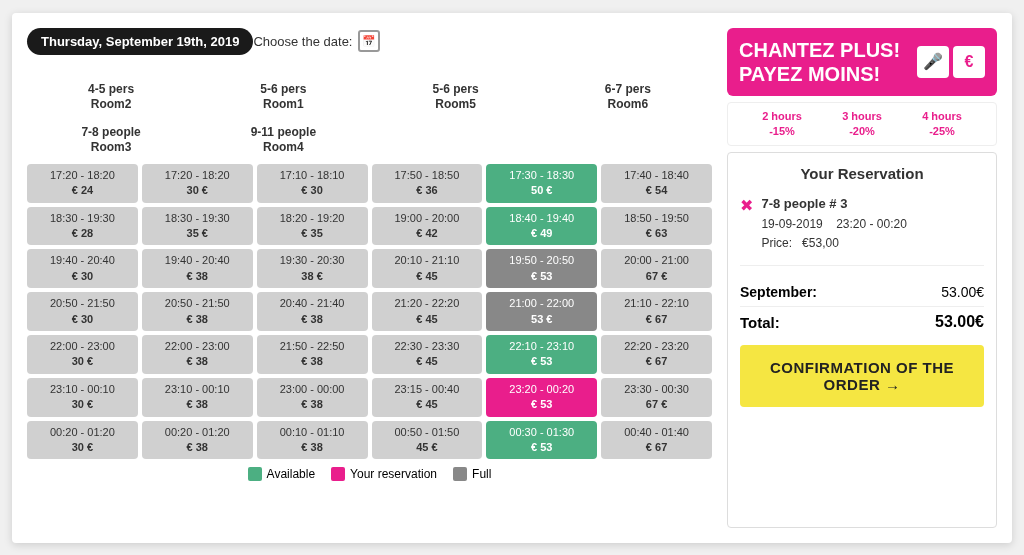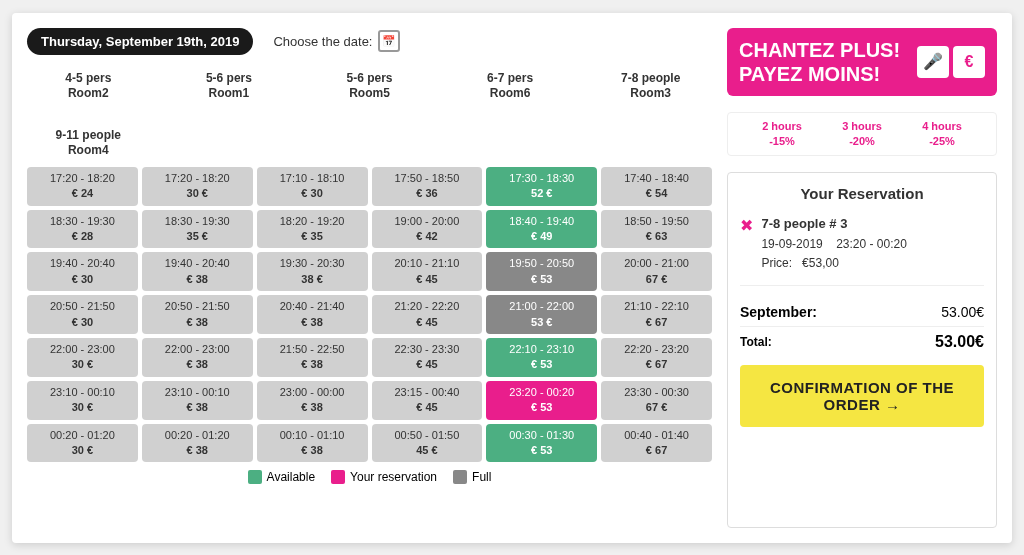--- a/index.html
+++ b/index.html
@@ -22,27 +22,26 @@
       border-radius: 4px;
       box-shadow: 0 2px 8px rgba(0,0,0,0.15);
     }
     .left-panel {
       flex: 1;
     }
     .right-panel {
       width: 270px;
       display: flex;
       flex-direction: column;
-      gap: 16px;
+      gap: 6px;
     }
     .top-bar {
       display: flex;
       align-items: center;
-      gap: 20px;
-      margin-bottom: 12px;
+      margin-bottom: 23px;
     }
     .date-badge {
       background: #1a1a1a;
       color: #fff;
       padding: 6px 14px;
       border-radius: 20px;
       font-size: 13px;
       font-weight: bold;
     }
     .choose-date {
@@ -61,22 +60,22 @@
       align-items: center;
       justify-content: center;
       font-size: 11px;
       cursor: pointer;
     }
     .grid-container {
       width: 100%;
     }
     .grid-header {
       display: grid;
-      grid-template-columns: repeat(5, 1fr);
-      gap: 18px;
+      grid-template-columns: repeat(4, 1fr);
+      gap: 4px;
       margin-bottom: 4px;
     }
     .col-header {
       text-align: center;
       font-size: 12px;
       font-weight: bold;
       color: #333;
       padding: 4px 2px;
       line-height: 1.3;
     }
@@ -213,21 +212,21 @@
       display: flex;
       justify-content: space-between;
       align-items: center;
       padding: 6px 0;
       font-size: 14px;
     }
     .subtotal-row {
       border-bottom: 1px solid #eee;
     }
     .subtotal-label { font-weight: bold; }
-    .total-label { font-weight: bold; font-size: 12px; }
+    .total-label { font-weight: bold; font-size: 15px; }
     .total-amount { font-size: 16px; font-weight: bold; }
     .confirm-btn {
       background: #f5e642;
       border: none;
       border-radius: 4px;
       padding: 14px 10px;
       font-size: 15px;
       font-weight: 900;
       text-transform: uppercase;
       cursor: pointer;
@@ -274,21 +273,21 @@
           <div class="slot ">
             <div>17:10 - 18:10</div>
             <div style="font-weight:bold;">€ 30</div>
           </div>
           <div class="slot ">
             <div>17:50 - 18:50</div>
             <div style="font-weight:bold;">€ 36</div>
           </div>
           <div class="slot available">
             <div>17:30 - 18:30</div>
-            <div style="font-weight:bold;">52 €</div>
+            <div style="font-weight:bold;">50 €</div>
           </div>
           <div class="slot ">
             <div>17:40 - 18:40</div>
             <div style="font-weight:bold;">€ 54</div>
           </div>
           <div class="slot ">
             <div>18:30 - 19:30</div>
             <div style="font-weight:bold;">€ 28</div>
           </div>
           <div class="slot ">

